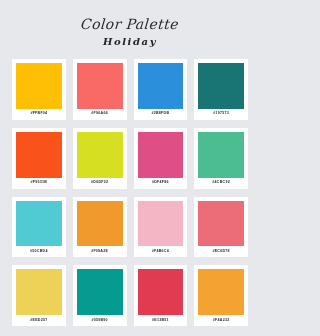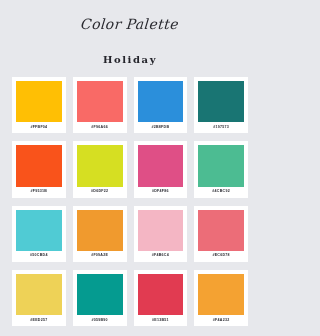--- a/index.html
+++ b/index.html
@@ -37,22 +37,23 @@
     letter-spacing: 0.4px;
     line-height: 1;
     transform: skewX(-6deg);
   }
   .serif-subtitle {
     font-family: "DejaVu Serif", serif;
     font-size: 10px;
     font-weight: 700;
     color: #24242b;
     letter-spacing: 1.6px;
-    margin-top: 24px;
+    margin-top: 6px;
     line-height: 1;
+    font-style: italic;
   }
 
   
   .grid {
     flex: 1;
     margin-top: 12px;
     display: grid;
     grid-template-columns: repeat(4, 1fr);
     grid-template-rows: repeat(4, 1fr);
     column-gap: 7px;

